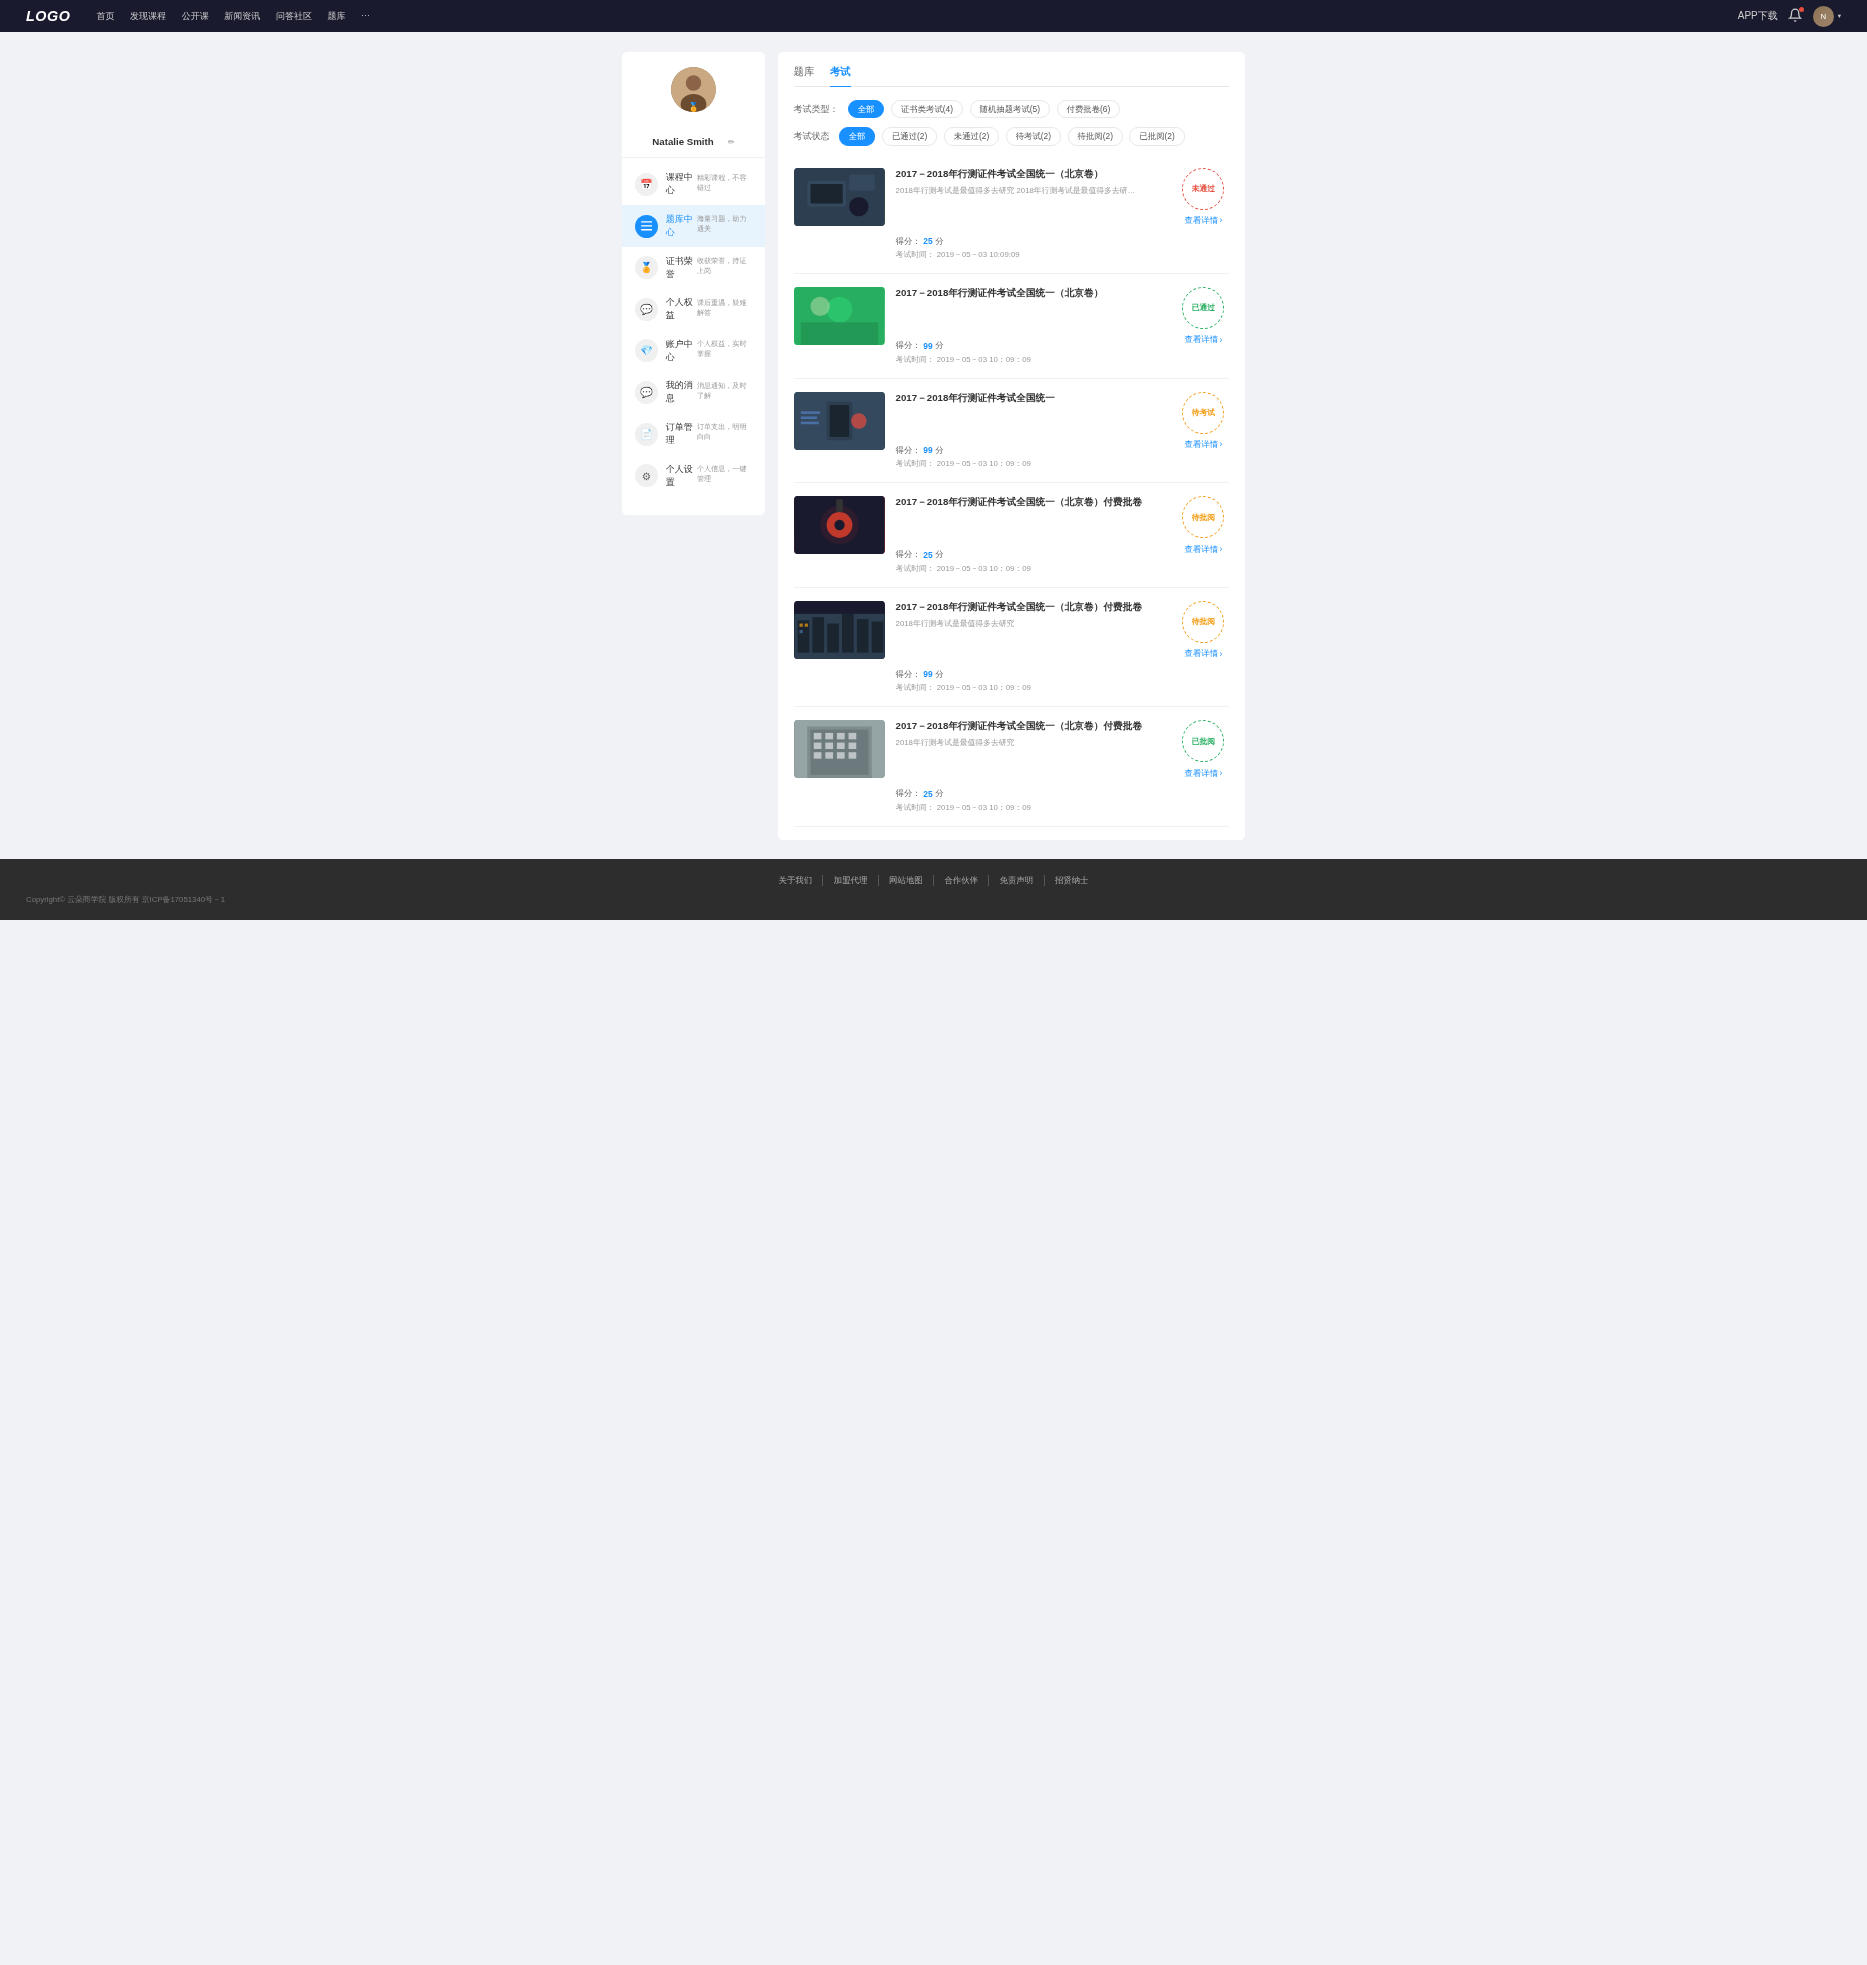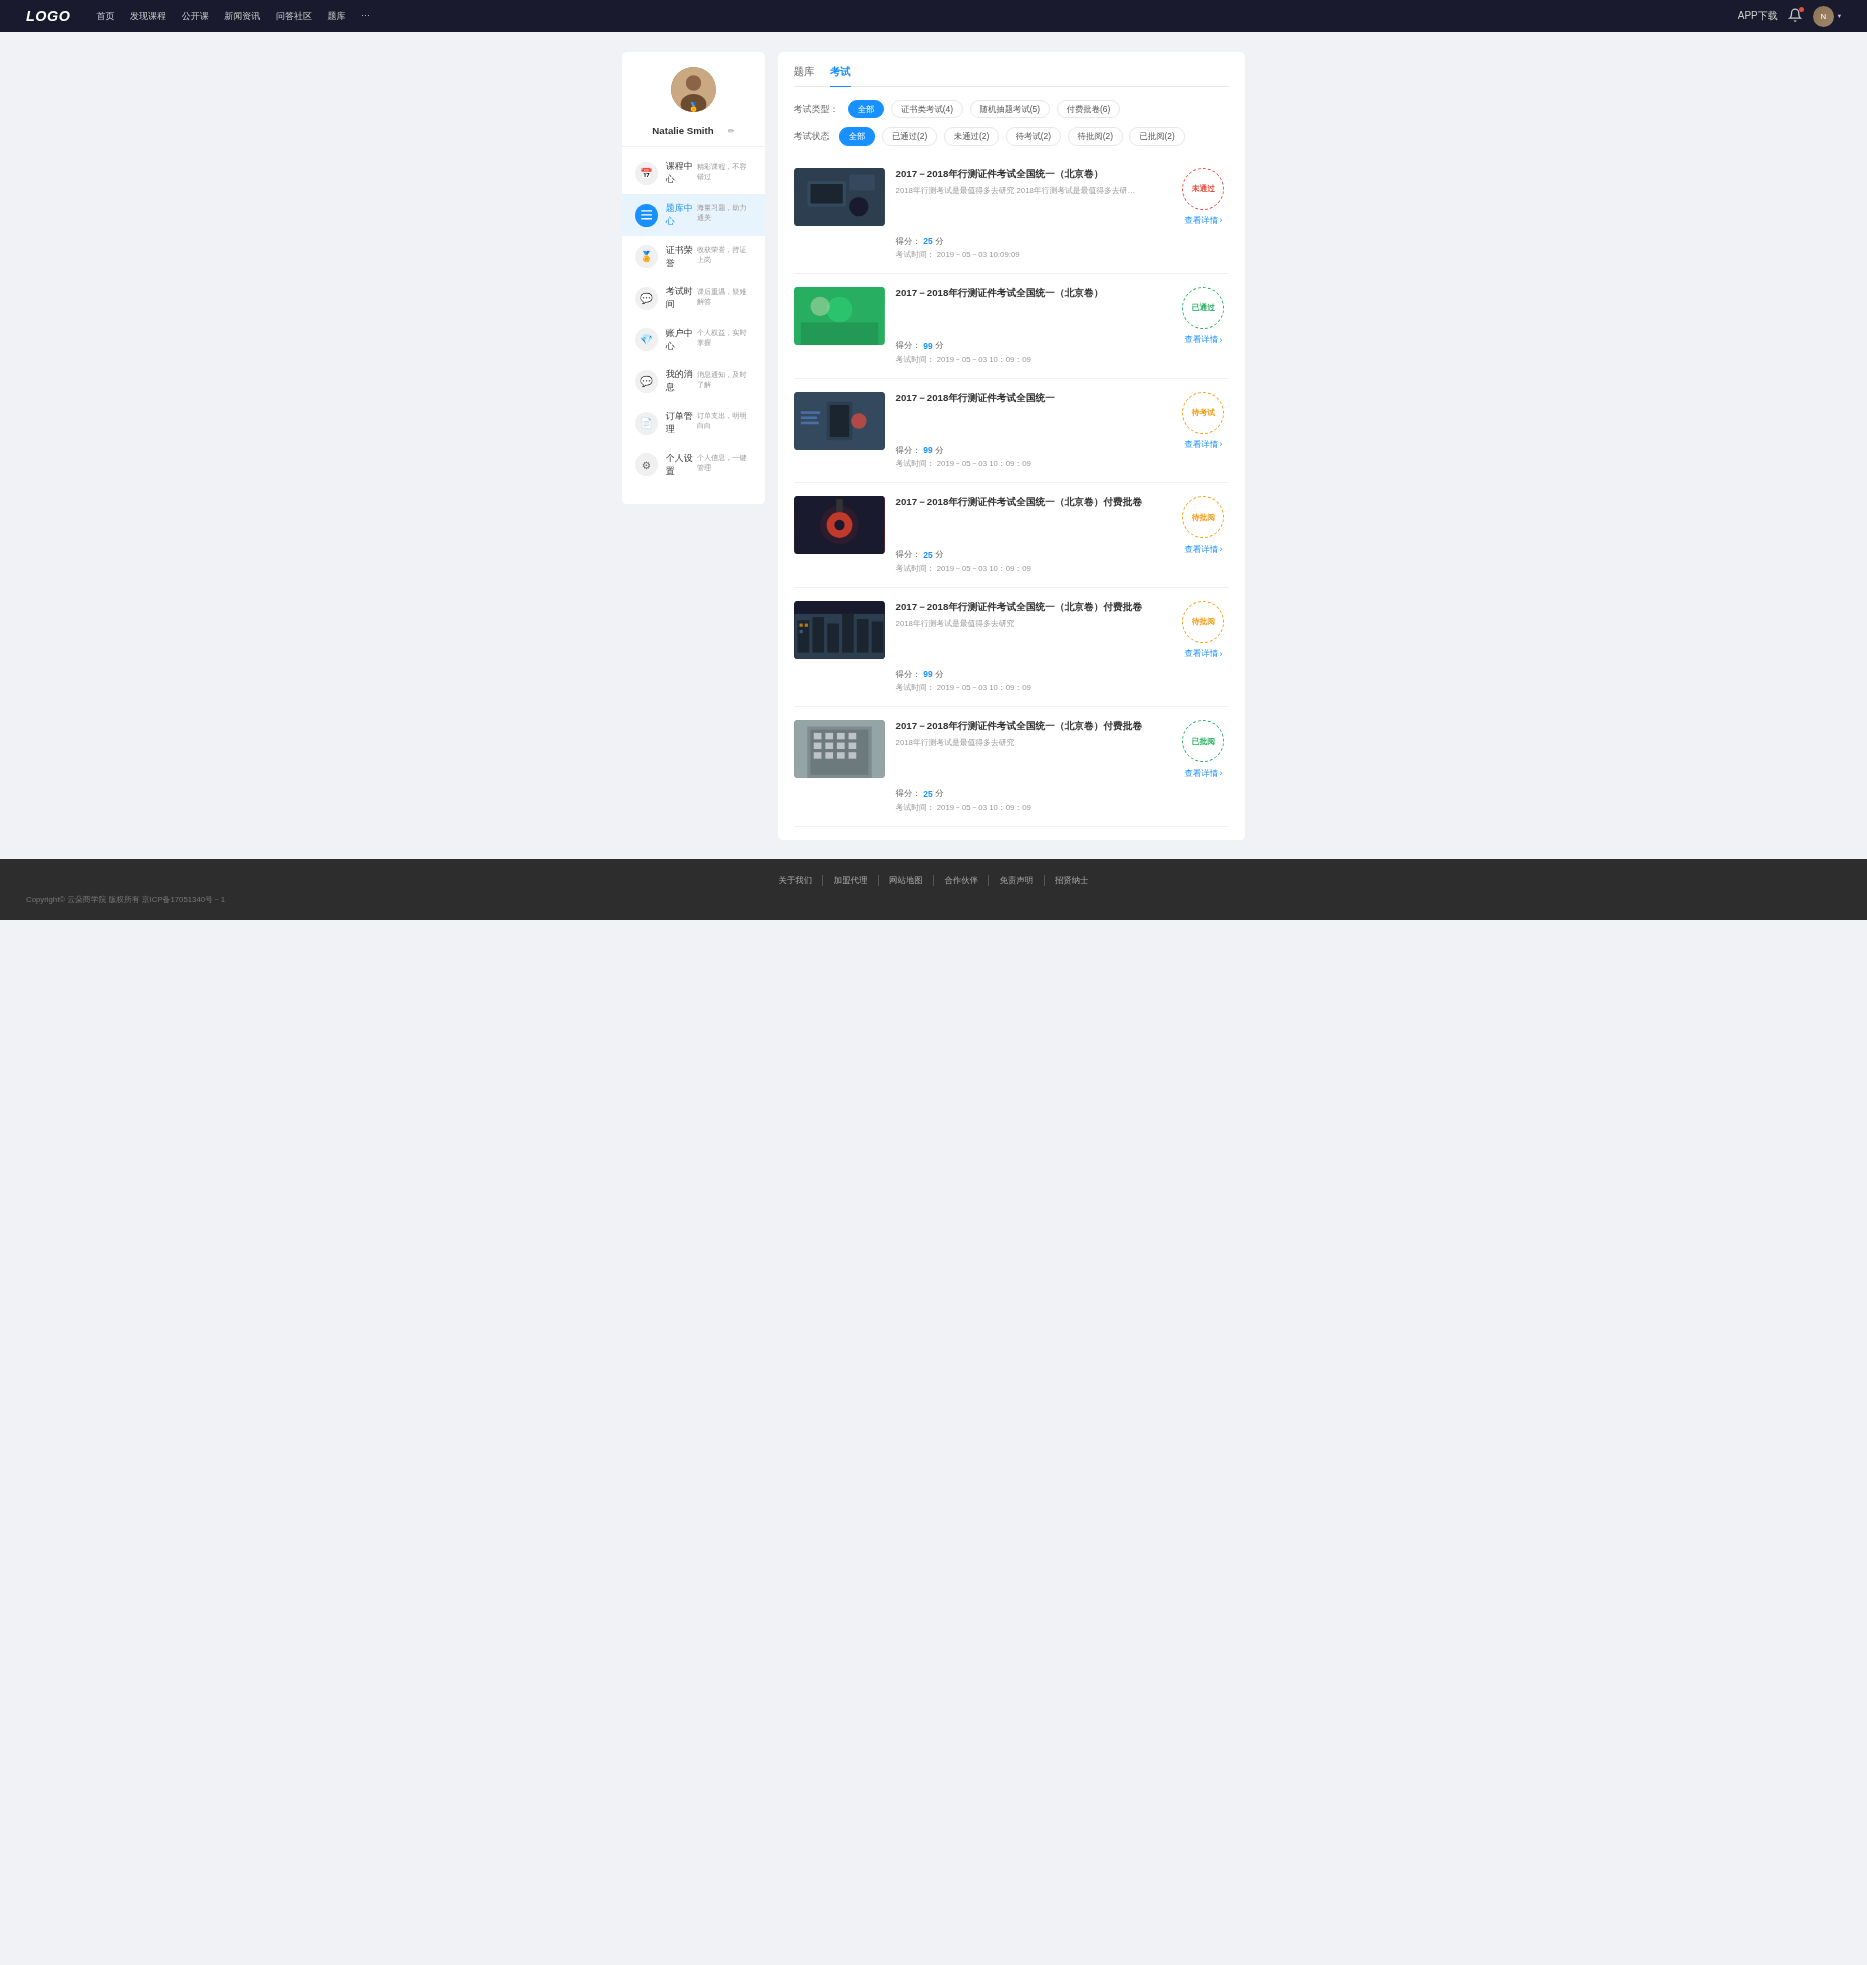--- a/index.html
+++ b/index.html
@@ -137,21 +137,21 @@
       position: absolute;
       bottom: 0;
       left: 50%;
       transform: translateX(-50%);
       font-size: 9px;
     }
     .sidebar-username-row {
       display: flex;
       align-items: center;
       gap: 14px;
-      margin-top: 13px;
+      margin-top: 24px;
     }
     .sidebar-username {
       font-size: 9.7px;
       font-weight: 600;
       color: #333;
     }
     .sidebar-menu {
       padding: 5.2px 0;
     }
     .sidebar-menu-item {
@@ -493,21 +493,21 @@
           <div class="sidebar-menu-icon">🏅</div>
           <div class="sidebar-menu-text-wrapper">
             <span class="sidebar-menu-text">证书荣誉</span>
             <span class="sidebar-menu-sub">收获荣誉，持证上岗</span>
           </div>
         </div>
 
         <div class="sidebar-menu-item">
           <div class="sidebar-menu-icon">💬</div>
           <div class="sidebar-menu-text-wrapper">
-            <span class="sidebar-menu-text">考试时间</span>
+            <span class="sidebar-menu-text">个人权益</span>
             <span class="sidebar-menu-sub">课后重温，疑难解答</span>
           </div>
         </div>
 
         <div class="sidebar-menu-item">
           <div class="sidebar-menu-icon">💎</div>
           <div class="sidebar-menu-text-wrapper">
             <span class="sidebar-menu-text">账户中心</span>
             <span class="sidebar-menu-sub">个人权益，实时掌握</span>
           </div>

